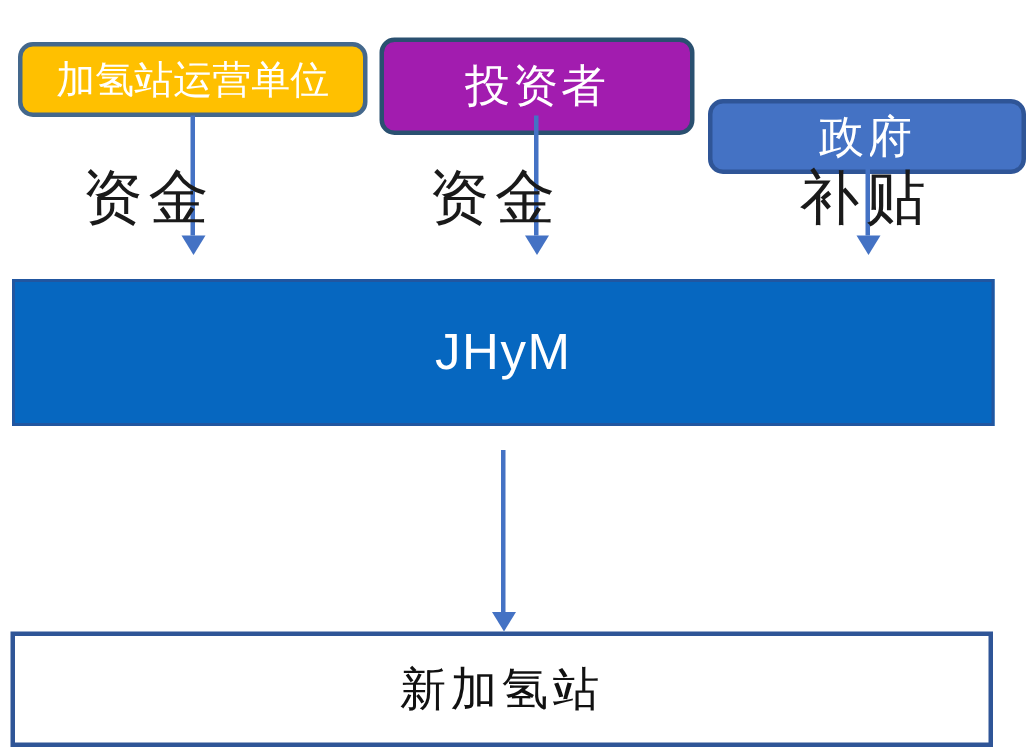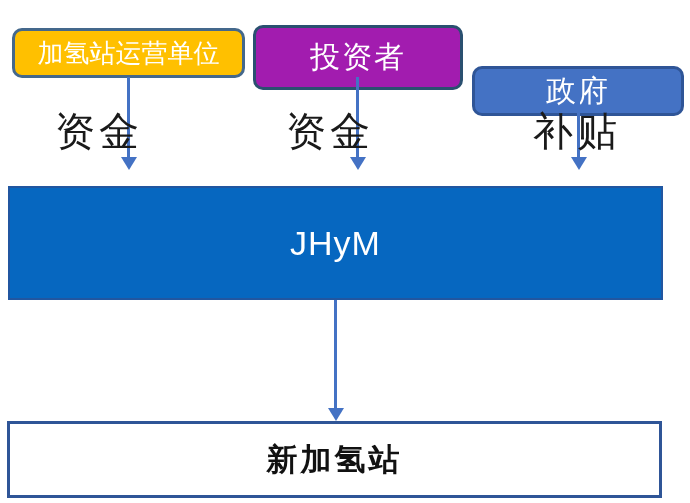--- a/index.html
+++ b/index.html
@@ -44,36 +44,35 @@
   .node-government {
     left: 472px; top: 28px; width: 212px; height: 50px;
     background: #4472C4;
     border: 3px solid #2F5597;
     color: #ffffff;
     font-size: 30px;
     letter-spacing: 2px;
     margin-top: 38px;
   }
   .node-jhym {
-    left: 8px; top: 186px; width: 655px; height: 114px;
+    left: 8px; top: 186px; width: 655px; height: 98px;
     background: #0667C0;
     border: 2px solid #2156a0;
     color: #ffffff;
     font-size: 34px;
     font-weight: 300;
     letter-spacing: 1px;
   }
   .node-station {
     left: 7px; top: 421px; width: 655px; height: 77px;
     background: #ffffff;
     border: 3px solid #2F5597;
     color: #111111;
     font-size: 31px;
     letter-spacing: 3px;
-    font-weight: bold;
   }
   .arrow-line {
     position: absolute;
     width: 3px;
     background: #4472C4;
   }
   .arrow-head {
     position: absolute;
     width: 0;
     height: 0;

